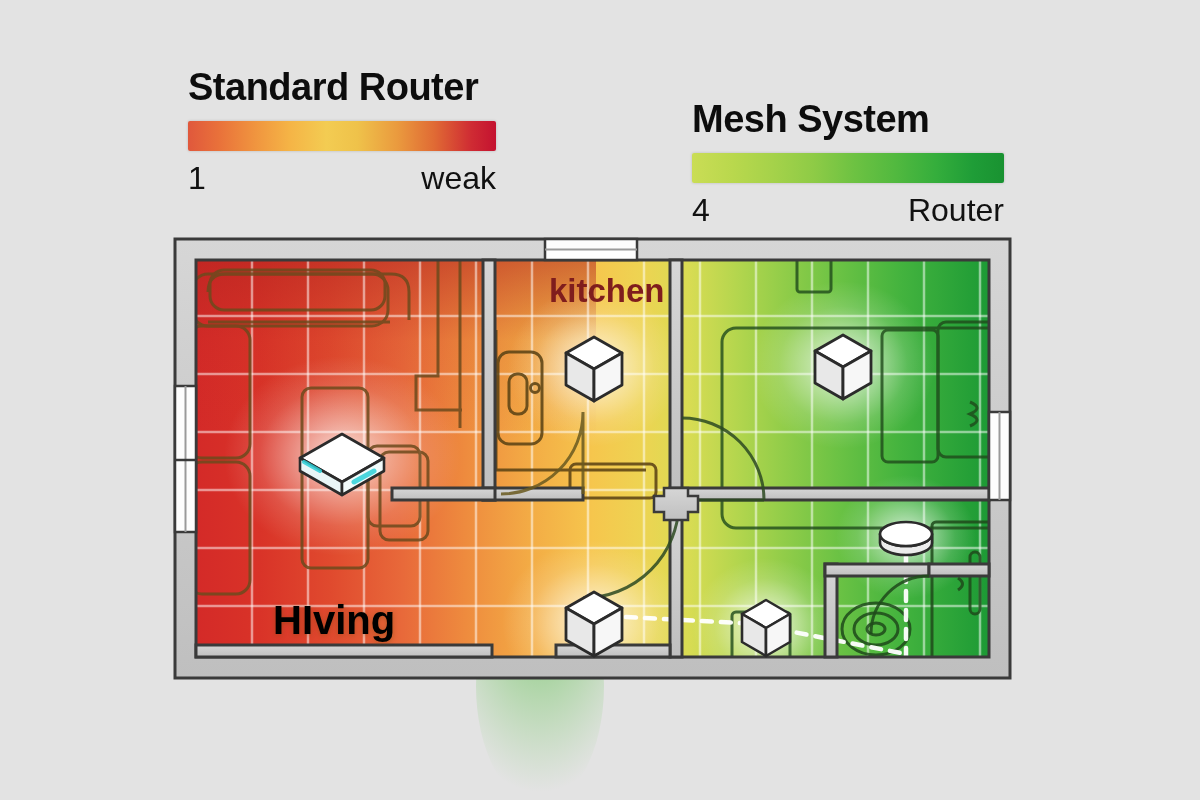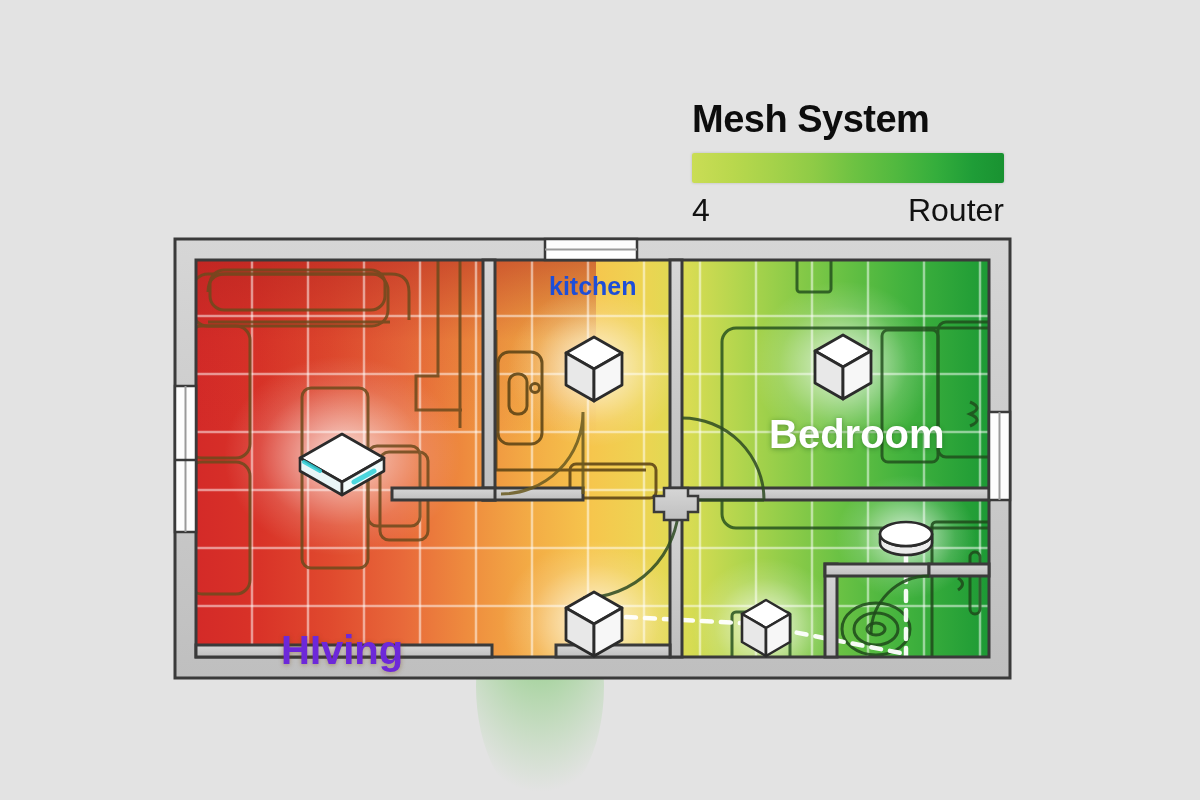--- a/index.html
+++ b/index.html
@@ -45,37 +45,44 @@
 
   
   #plan{position:absolute;left:170px;top:234px;width:845px;height:458px;}
   #plan svg{display:block;}
 
   
   .room-label{
     position:absolute;font-weight:700;pointer-events:none;white-space:nowrap;
   }
   #label-living{
-    left:273px;top:628px;font-size:40px;color:#6d28d9;
+    left:273px;top:598px;font-size:40px;color:#000000;
     text-shadow:0 1px 5px rgba(120,70,10,.45);
-    margin-left:8px;
   }
   #label-bedroom{
     left:769px;top:412px;font-size:40px;color:#ffffff;
     text-shadow:0 1px 5px rgba(20,80,20,.45);
   }
   #label-kitchen{
-    left:549px;top:272px;font-size:25px;color:#1d4ed8;font-weight:700;
+    left:549px;top:272px;font-size:33px;color:#7f1d1d;font-weight:700;
   }
 </style>
 </head>
 <body>
 
 <div id="stage">
 
+  <div class="legend" id="legend-left">
+    <div class="legend-title">Standard Router</div>
+    <div class="legend-bar" id="bar-left"></div>
+    <div class="legend-foot">
+      <span>1</span>
+      <span>weak</span>
+    </div>
+  </div>
 
   <div class="legend" id="legend-right">
     <div class="legend-title">Mesh System</div>
     <div class="legend-bar" id="bar-right"></div>
     <div class="legend-foot">
       <span>4</span>
       <span>Router</span>
     </div>
   </div>
 
@@ -334,15 +341,14 @@
           <path d="M-26 6 a26 12 0 0 0 52 0 v-9 a26 12 0 0 1 -52 0 Z" fill="#ececec"></path>
           <ellipse cx="0" cy="-3" rx="26" ry="12" fill="#ffffff"></ellipse>
         </g>
       </g>
 
     </svg>
   </div>
 
   <div class="room-label" id="label-living">HIving</div>
   <div class="room-label" id="label-kitchen">kitchen</div>
-  <div class="room-label" id="label-bedroom">Bedroom</div>
 
 </div>
 
 </body></html>

